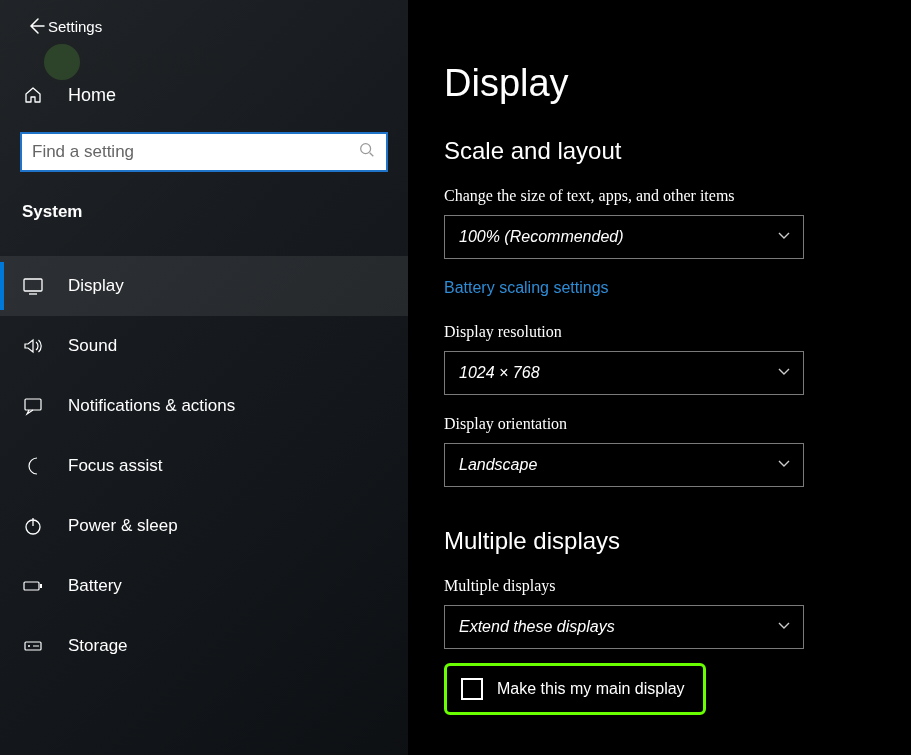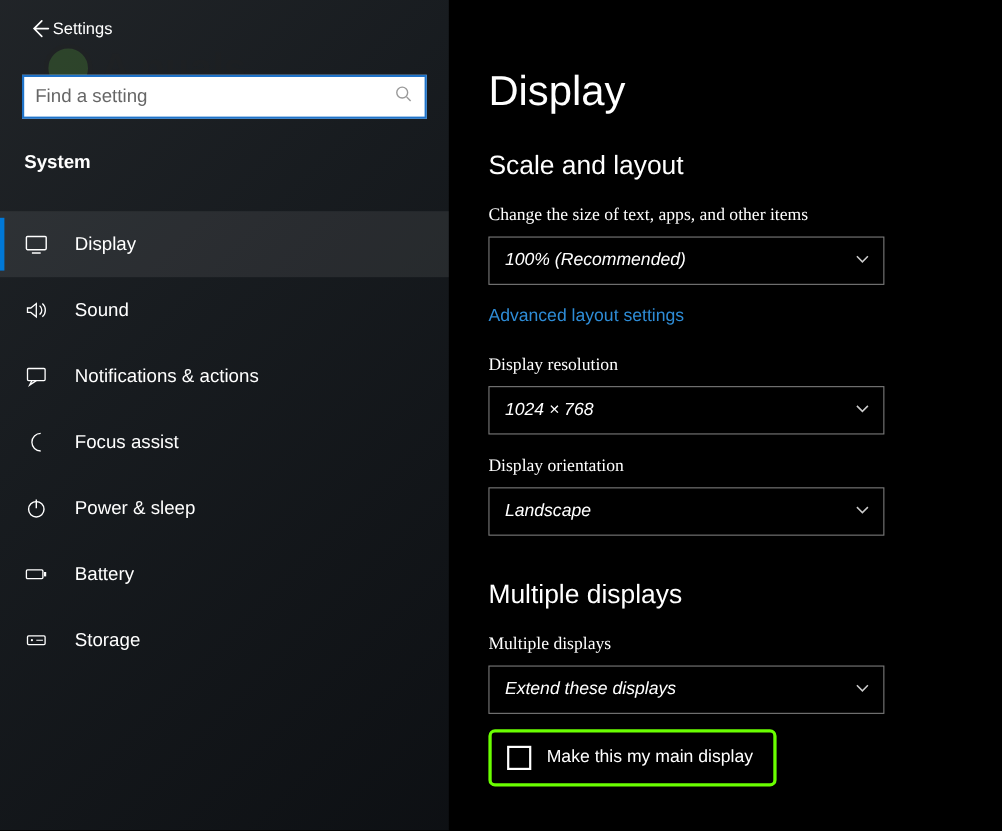--- a/index.html
+++ b/index.html
@@ -229,20 +229,28 @@
 
   <div class="top-row">
     <div class="back-arrow">
       <svg width="20" height="20" viewBox="0 0 20 20">
         <path d="M12 3 L5 10 L12 17 M5 10 H18" stroke="#fff" stroke-width="1.5" fill="none" stroke-linecap="round"></path>
       </svg>
     </div>
     <div class="settings-title">Settings</div>
   </div>
 
+  <div class="home-row">
+    <span class="icon-wrap">
+      <svg width="20" height="20" viewBox="0 0 20 20">
+          <path d="M3 9 L10 3 L17 9 V17 H12 V12 H8 V17 H3 Z" stroke="#fff" stroke-width="1.3" fill="none" stroke-linejoin="round"></path>
+        </svg>
+    </span>
+    <span class="label">Home</span>
+  </div>
 
   <div class="search-wrap">
     <input class="search-input" type="text" placeholder="Find a setting" style="">
     <span class="search-icon">
       <svg width="18" height="18" viewBox="0 0 20 20">
           <circle cx="8.5" cy="8.5" r="5.5" stroke="#555" stroke-width="1.4" fill="none"></circle>
           <line x1="13" y1="13" x2="17" y2="17" stroke="#555" stroke-width="1.4"></line>
         </svg>
     </span>
   </div>
@@ -333,21 +341,21 @@
   <div class="field-label">Change the size of text, apps, and other items</div>
   <div class="dropdown">
     <span>100% (Recommended)</span>
     <span class="chev">
       <svg width="14" height="14" viewBox="0 0 14 14">
           <path d="M2 5l5 5 5-5" stroke="#fff" stroke-width="1.4" fill="none"></path>
         </svg>
     </span>
   </div>
 
-  <span class="link">Advanced layout settings</span>
+  <span class="link">Battery scaling settings</span>
 
   <div class="field-label">Display resolution</div>
   <div class="dropdown">
     <span>1024 × 768</span>
     <span class="chev">
       <svg width="14" height="14" viewBox="0 0 14 14">
           <path d="M2 5l5 5 5-5" stroke="#fff" stroke-width="1.4" fill="none"></path>
         </svg>
     </span>
   </div>

